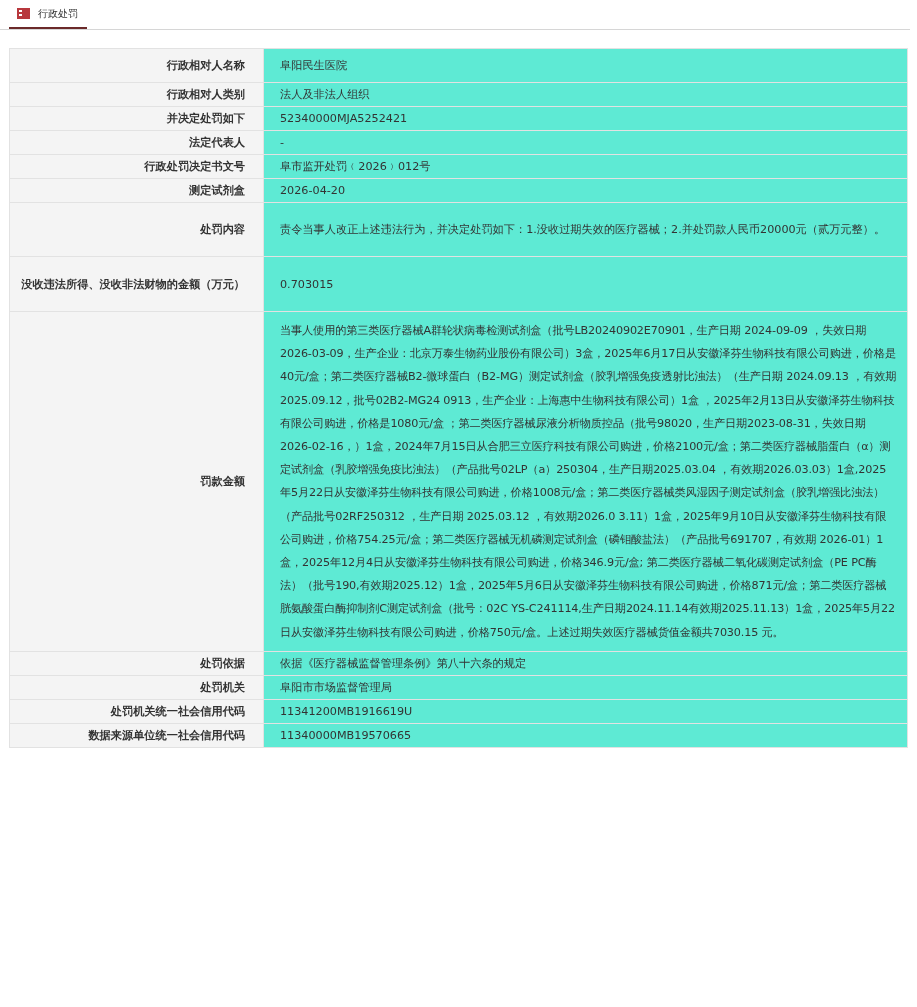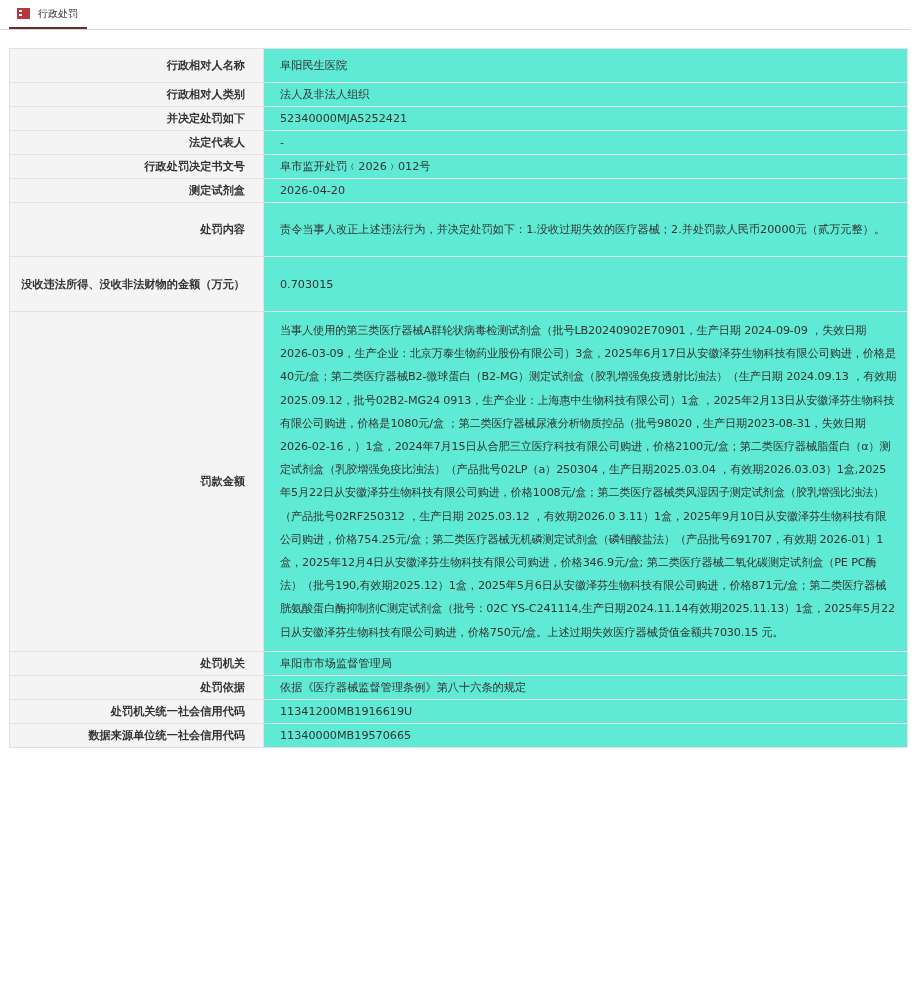--- a/index.html
+++ b/index.html
@@ -87,26 +87,26 @@
     </tr>
     <tr class="multi" style="height:55px">
       <td class="k">没收违法所得、没收非法财物的金额（万元）</td>
       <td class="v">0.703015</td>
     </tr>
     <tr style="height:307px">
       <td class="k">罚款金额</td>
       <td class="v long">当事人使用的第三类医疗器械A群轮状病毒检测试剂盒（批号LB20240902E70901，生产日期 2024-09-09 ，失效日期2026-03-09，生产企业：北京万泰生物药业股份有限公司）3盒，2025年6月17日从安徽泽芬生物科技有限公司购进，价格是40元/盒；第二类医疗器械B2-微球蛋白（B2-MG）测定试剂盒（胶乳增强免疫透射比浊法）（生产日期 2024.09.13 ，有效期2025.09.12，批号02B2-MG24 0913，生产企业：上海惠中生物科技有限公司）1盒 ，2025年2月13日从安徽泽芬生物科技有限公司购进，价格是1080元/盒 ；第二类医疗器械尿液分析物质控品（批号98020，生产日期2023-08-31，失效日期2026-02-16，）1盒，2024年7月15日从合肥三立医疗科技有限公司购进，价格2100元/盒；第二类医疗器械脂蛋白（α）测定试剂盒（乳胶增强免疫比浊法）（产品批号02LP（a）250304，生产日期2025.03.04 ，有效期2026.03.03）1盒,2025年5月22日从安徽泽芬生物科技有限公司购进，价格1008元/盒；第二类医疗器械类风湿因子测定试剂盒（胶乳增强比浊法）（产品批号02RF250312 ，生产日期 2025.03.12 ，有效期2026.0 3.11）1盒，2025年9月10日从安徽泽芬生物科技有限公司购进，价格754.25元/盒；第二类医疗器械无机磷测定试剂盒（磷钼酸盐法）（产品批号691707，有效期 2026-01）1盒，2025年12月4日从安徽泽芬生物科技有限公司购进，价格346.9元/盒; 第二类医疗器械二氧化碳测定试剂盒（PE PC酶法）（批号190,有效期2025.12）1盒，2025年5月6日从安徽泽芬生物科技有限公司购进，价格871元/盒；第二类医疗器械胱氨酸蛋白酶抑制剂C测定试剂盒（批号：02C YS-C241114,生产日期2024.11.14有效期2025.11.13）1盒，2025年5月22日从安徽泽芬生物科技有限公司购进，价格750元/盒。上述过期失效医疗器械货值金额共7030.15 元。</td>
     </tr>
     <tr class="t36">
+      <td class="k">处罚依据</td>
+      <td class="v">依据《医疗器械监督管理条例》第八十六条的规定</td>
+    </tr>
+    <tr class="t36">
       <td class="k">处罚机关</td>
       <td class="v">阜阳市市场监督管理局</td>
-    </tr>
-    <tr class="t36">
-      <td class="k">处罚依据</td>
-      <td class="v">依据《医疗器械监督管理条例》第八十六条的规定</td>
     </tr>
     <tr class="t36">
       <td class="k">处罚机关统一社会信用代码</td>
       <td class="v">11341200MB1916619U</td>
     </tr>
     <tr class="t36">
       <td class="k">数据来源单位统一社会信用代码</td>
       <td class="v">11340000MB19570665</td>
     </tr>
   </tbody>

